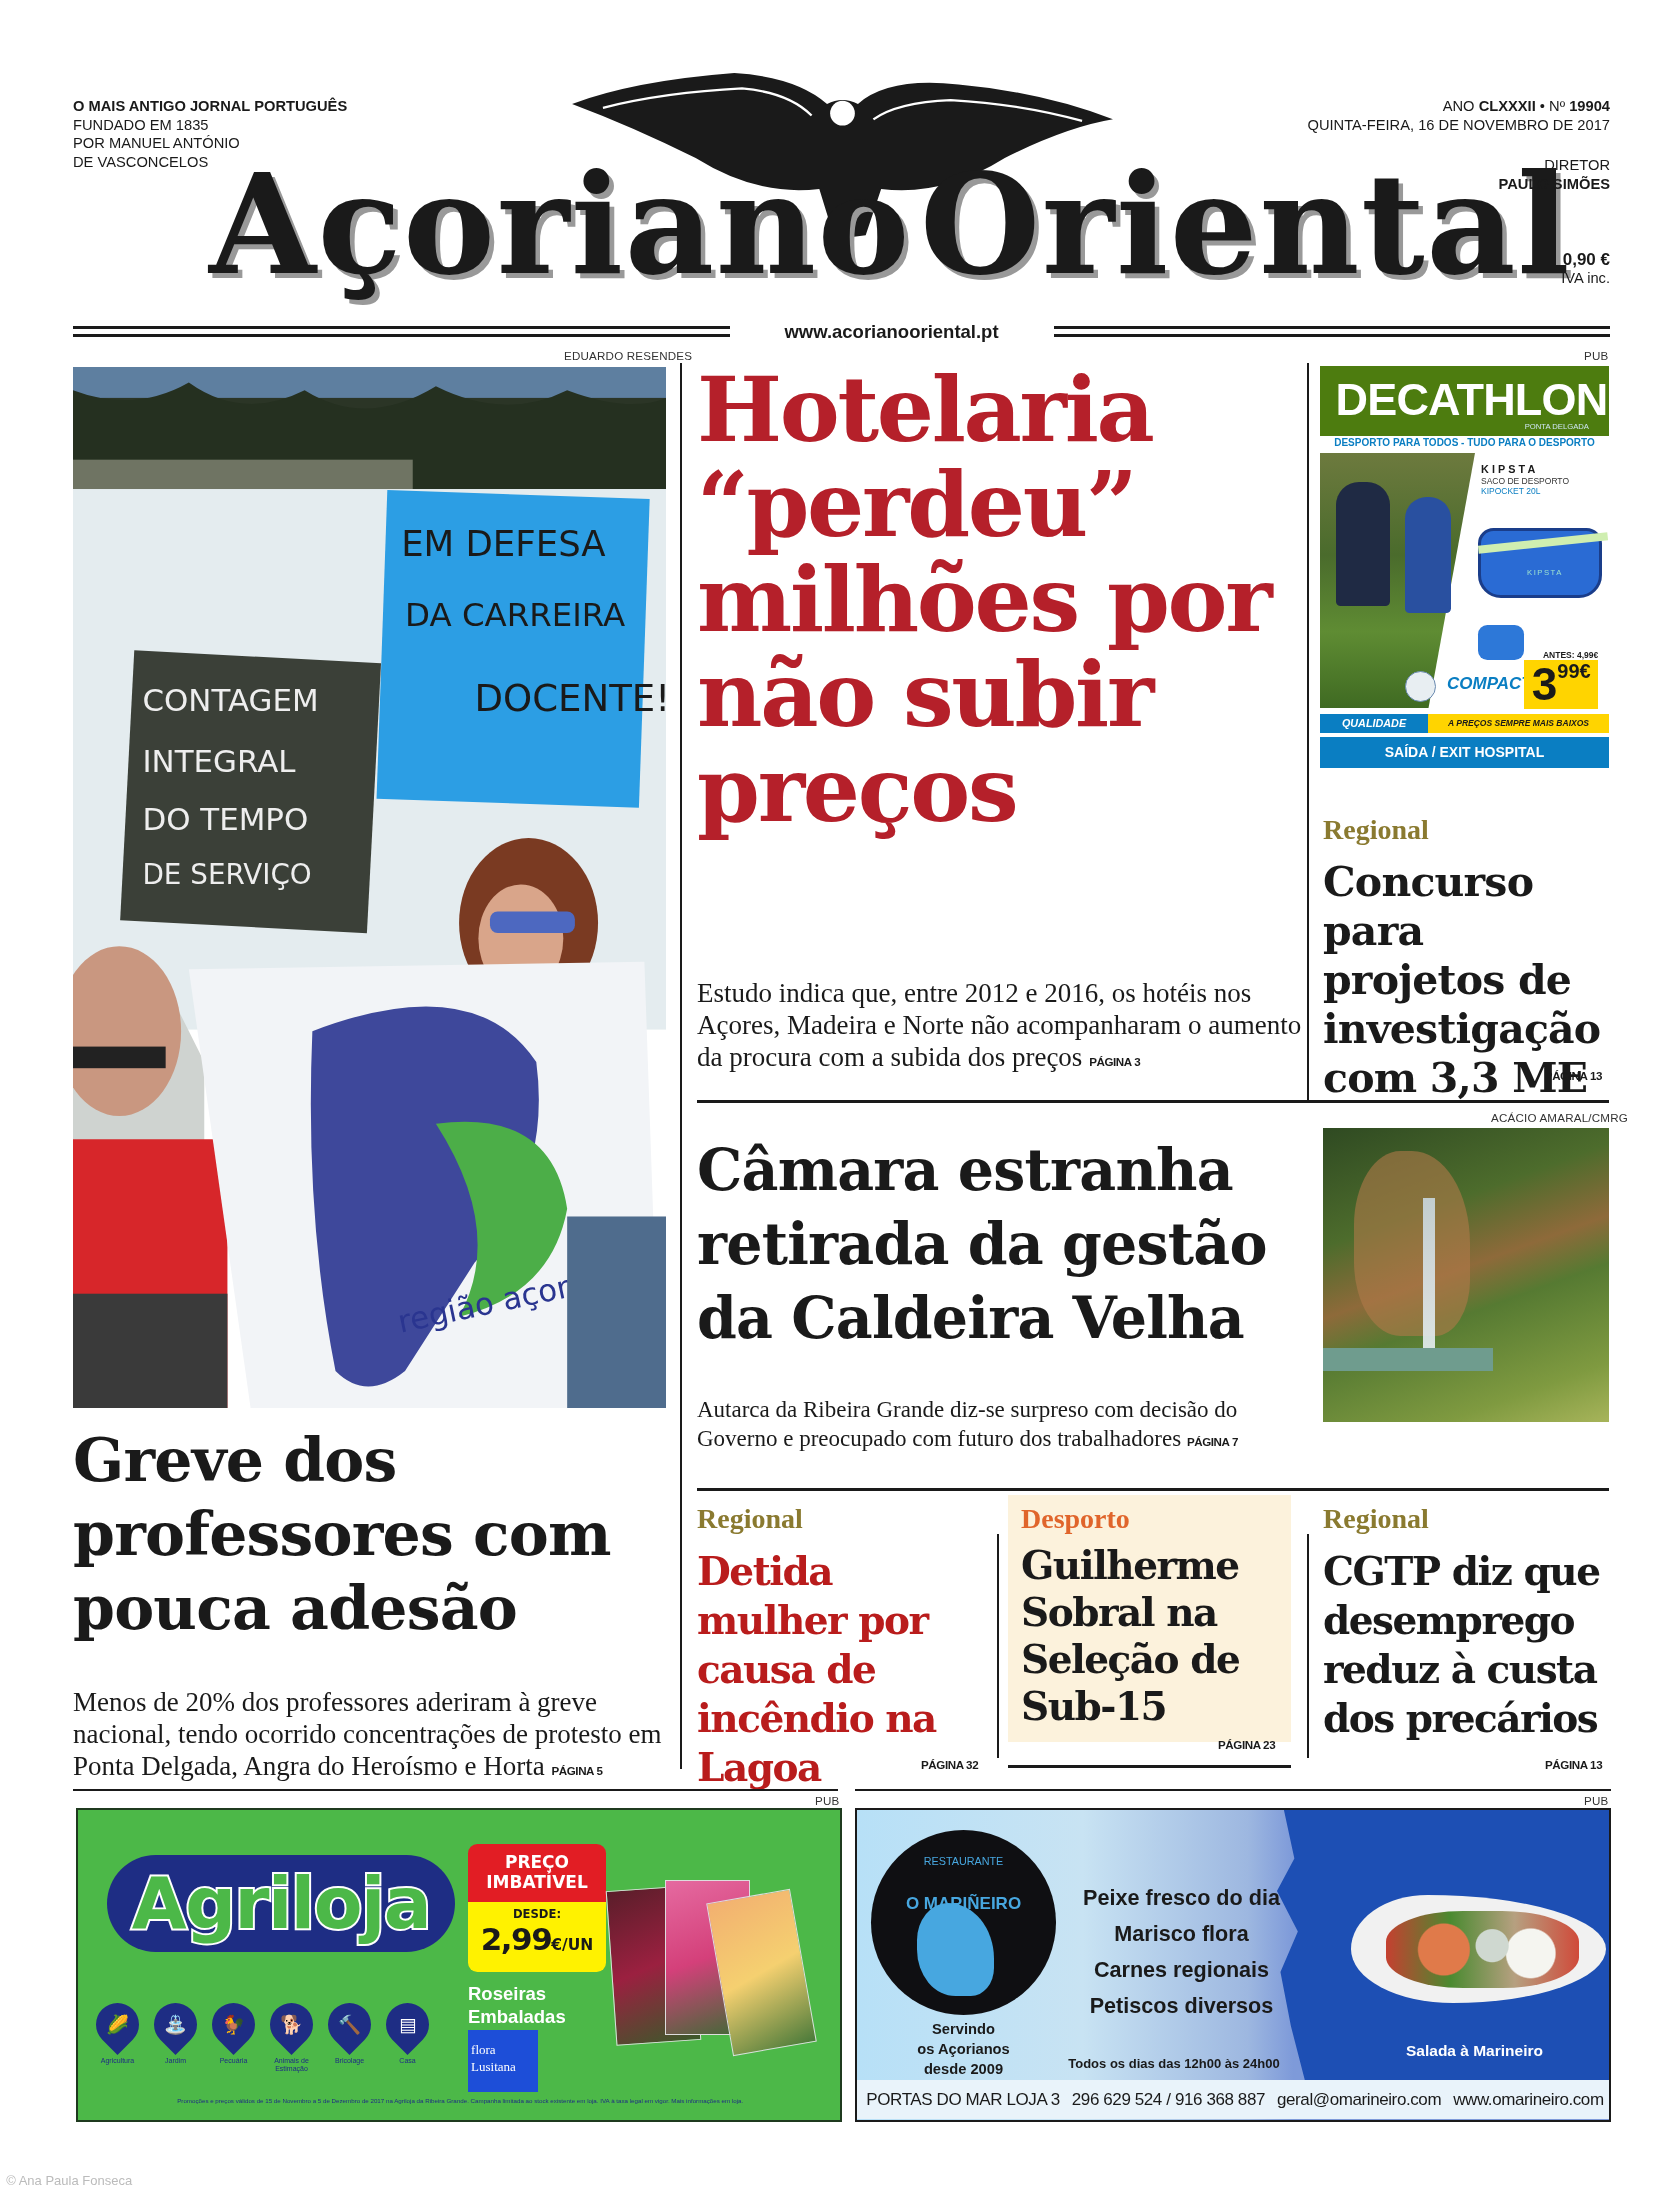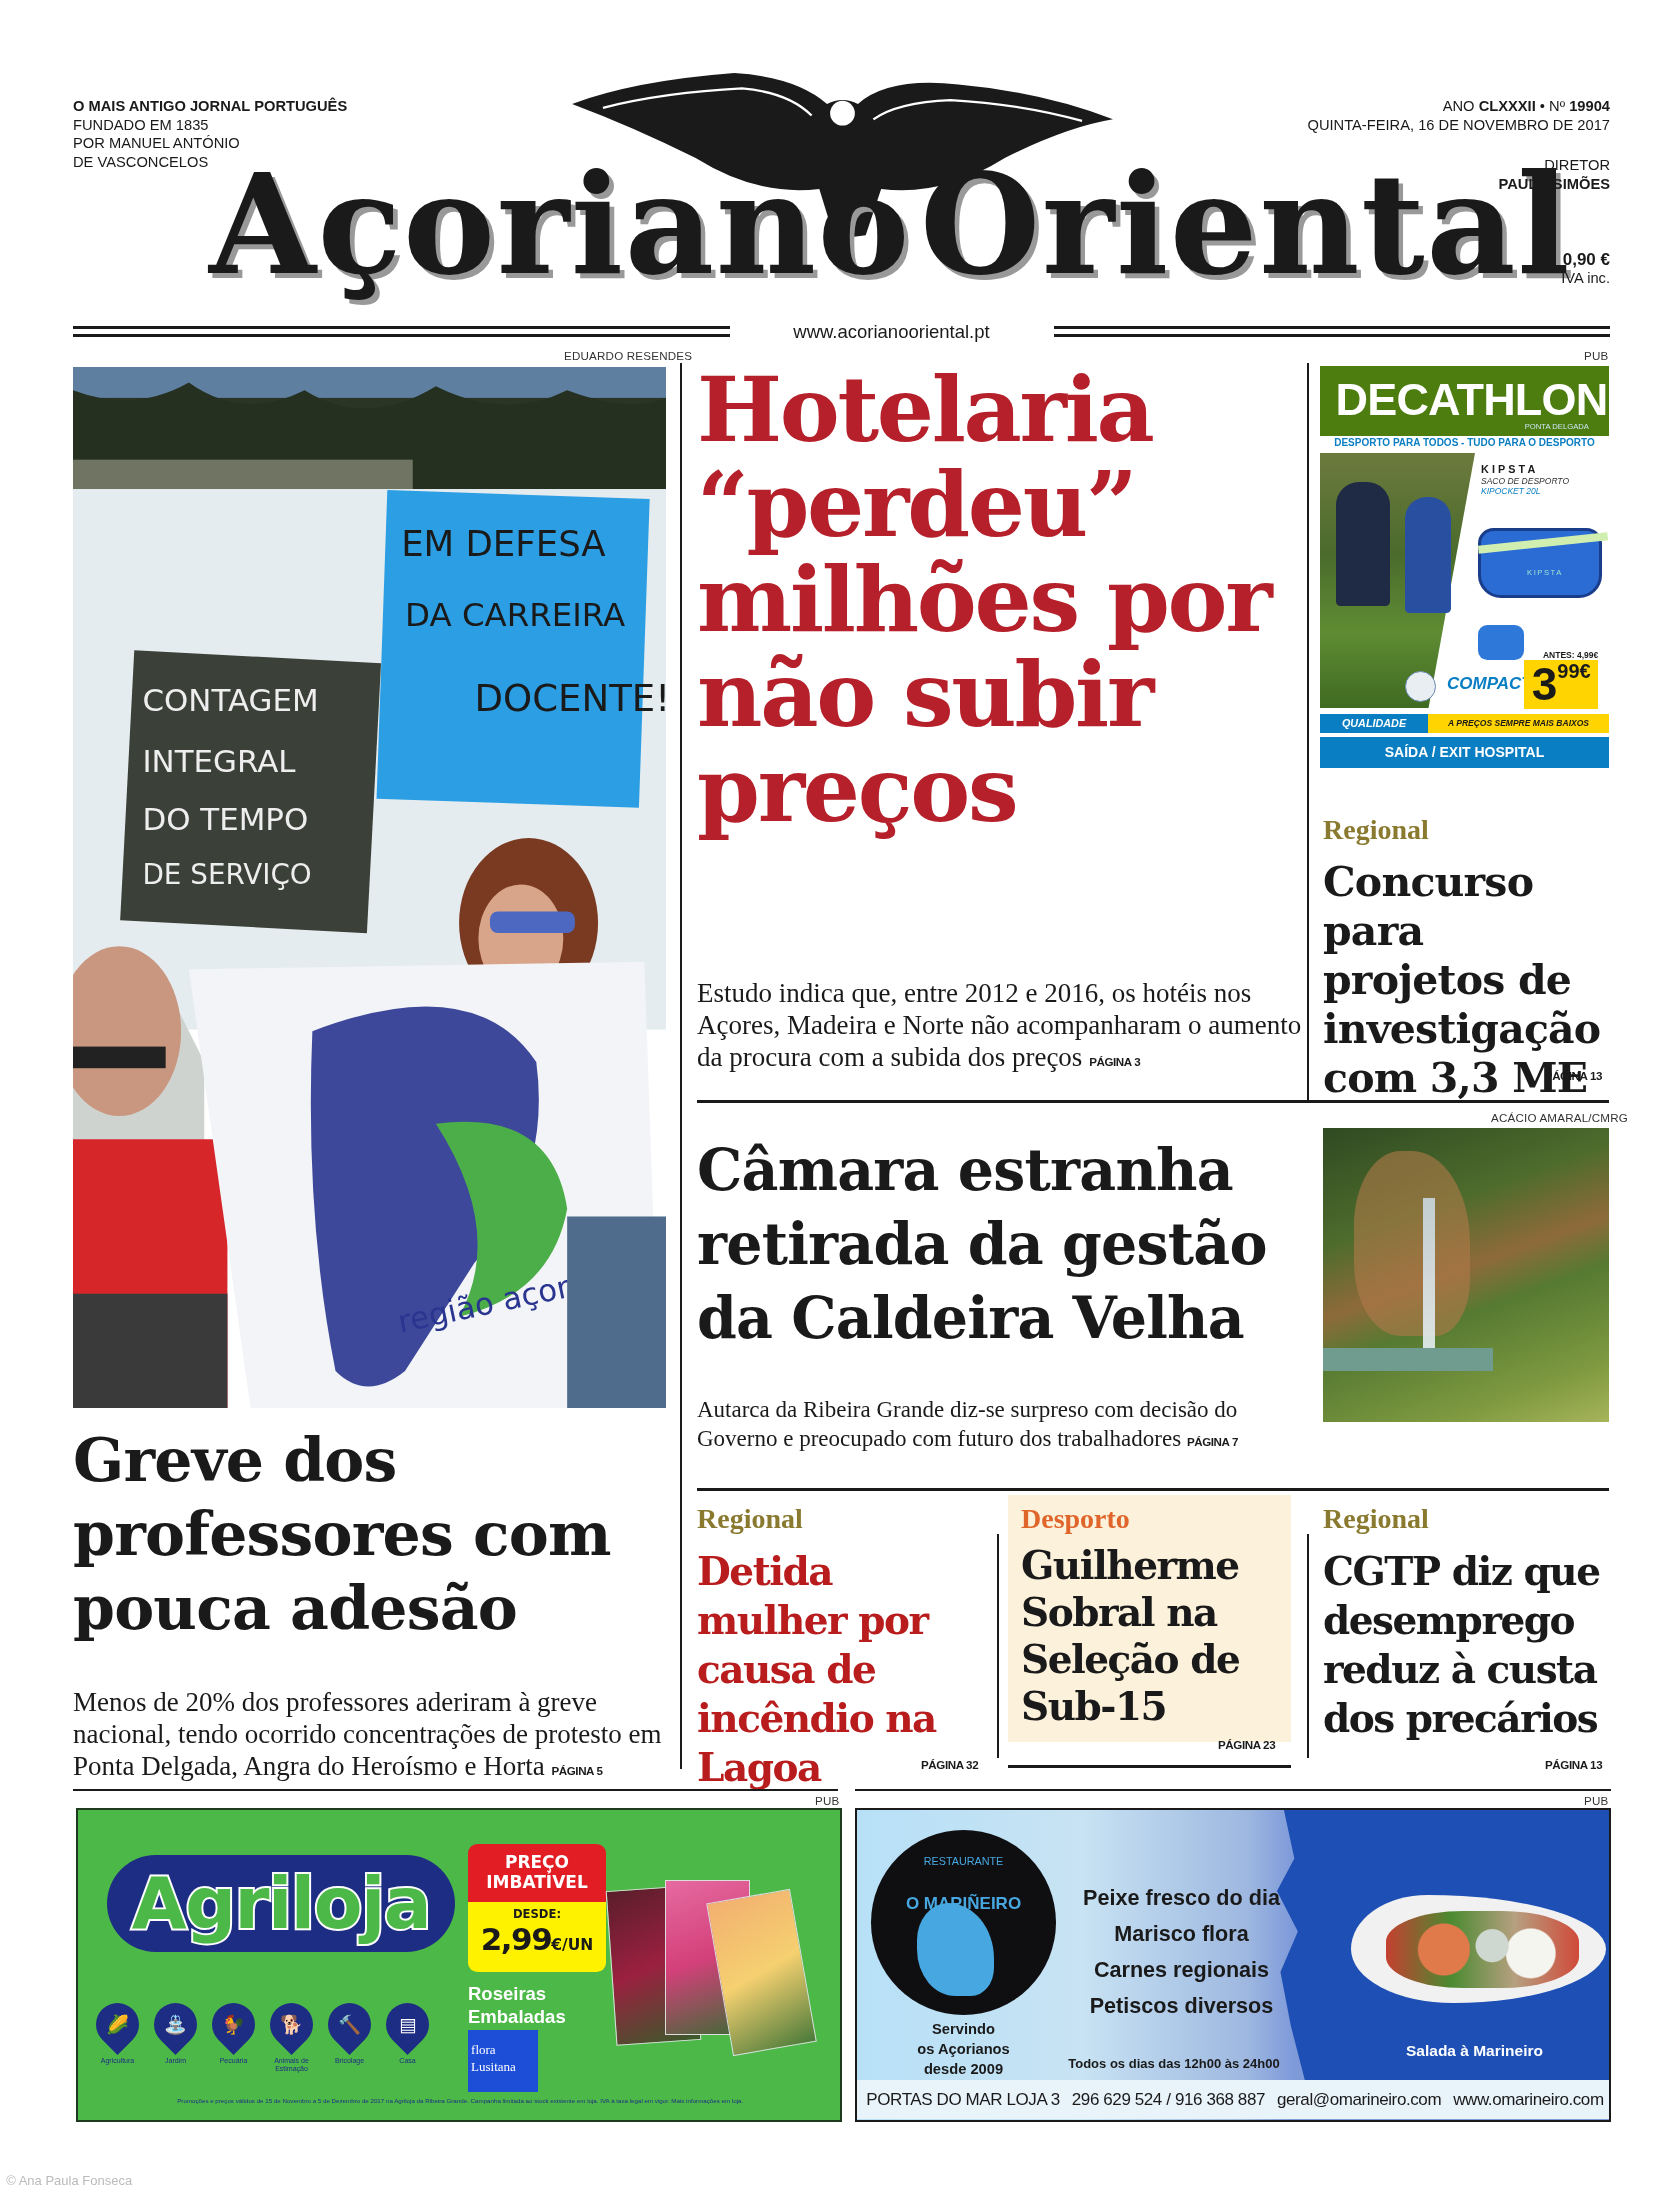--- a/index.html
+++ b/index.html
@@ -12,21 +12,21 @@
   .mast-left .b { font-weight: bold; font-size: 14.7px; }
   .mast-right { right: 66px; top: 97px; text-align: right; font-size: 14.7px; line-height: 18.5px; }
   .mast-right .b { font-weight: bold; }
   .director { right: 66px; top: 156px; text-align: right; font-size: 14.7px; line-height: 18.5px; }
   .price { right: 66px; top: 251px; text-align: right; font-size: 14.7px; line-height: 18px; }
   .price .p { font-weight: bold; font-size: 17px; }
   .logo { left: 209px; top: 147px; width: 1267px; height: 155px; font-family: "DejaVu Serif", serif; font-weight: bold; font-size: 138px; letter-spacing: 1.5px; line-height: 155px; color: #1a1a1a; text-shadow: 4.6px 4.6px 0 #999; white-space: nowrap; }
   .logo .w1 { position: absolute; left: 0; }
   .logo .w2 { position: absolute; left: 711px; }
   .eagle { left: 541px; top: 73px; width: 603px; height: 170px; }
-  .rule-row { left: 73px; top: 321px; width: 1538px; height: 21.6px; }
+  .rule-row { left: 73px; top: 321px; width: 1538px; height: 21.6px; font-weight: bold; }
   .rule-row .ln { position: absolute; top: 5.4px; height: 10.8px; border-top: 3.1px solid #1a1a1a; border-bottom: 3.1px solid #1a1a1a; }
   .rule-row .url { position: absolute; left: 664px; top: 0; width: 309px; text-align: center; font-size: 18.5px; line-height: 21.6px; }
 
   .credit { font-size: 11.6px; color: #333; letter-spacing: 0.2px; }
 
   
   .photo-main { left: 73px; top: 367px; width: 593px; height: 1041px; overflow: hidden; background: #ffffff; }
 
   
   .serif { font-family: "DejaVu Serif", "Liberation Serif", serif; }
@@ -42,21 +42,21 @@
   .deca { left: 1320px; top: 366px; width: 289px; height: 402px; background: #ffffff; }
   .deca-logo { position: absolute; left: 0; top: 0; width: 289px; height: 70px; background: #4d7c0f; color: #fff; }
   .deca-logo .name { position: absolute; left: 15.5px; top: 7.7px; font-family: "Liberation Sans", sans-serif; font-weight: bold; font-size: 45px; letter-spacing: -0.8px; }
   .deca-logo .city { position: absolute; right: 20px; top: 56px; font-size: 7.7px; color: #cfe6f5; }
   .deca-tag { position: absolute; left: 0; top: 71px; width: 289px; text-align: center; font-size: 10px; font-weight: bold; color: #0a7ec2; }
   .deca-photo { position: absolute; left: 0; top: 87px; width: 155px; height: 255px; background: linear-gradient(180deg, #6d7a3e 0%, #4a6b2c 40%, #5f8c33 70%, #3f6a22 100%); clip-path: polygon(0 0, 100% 0, 70% 100%, 0 100%); }
   .deca-kid1 { position: absolute; left: 15.5px; top: 116px; width: 54px; height: 124px; background: #1f2a44; border-radius: 23px 23px 4.6px 4.6px; }
   .deca-kid2 { position: absolute; left: 85px; top: 131px; width: 46px; height: 116px; background: #2950a0; border-radius: 21.6px 21.6px 4.6px 4.6px; }
   .deca-ball { position: absolute; left: 85px; top: 305px; width: 31px; height: 31px; border-radius: 50%; background: #e8eef2; border: 1.5px solid #6a8ab0; }
   .deca-brand { position: absolute; left: 161px; top: 97px; font-weight: bold; font-size: 10.8px; letter-spacing: 3.1px; color: #1a1a1a; }
-  .deca-prod { position: absolute; left: 161px; top: 110px; font-size: 8.5px; font-style: italic; line-height: 10px; color: #333; }
+  .deca-prod { position: absolute; left: 161px; top: 110px; font-size: 8.5px; line-height: 10px; color: #333; }
   .deca-bag { position: absolute; left: 158px; top: 162px; width: 124px; height: 70px; background: #2a6bd4; border-radius: 15.5px 15.5px 23px 23px; border: 3.1px solid #1a3d8a; }
   .deca-bag .strap { position: absolute; left: -3.1px; top: 7.7px; width: 130px; height: 7.7px; background: #cfeeb0; transform: rotate(-6deg); }
   .deca-bag .lbl { position: absolute; left: 46px; top: 37px; font-size: 7.7px; color: #9be0d0; letter-spacing: 1.5px; }
   .deca-pouch { position: absolute; left: 158px; top: 259px; width: 46px; height: 35px; background: #2d78d8; border-radius: 9.3px; }
   .deca-antes { position: absolute; right: 10.8px; top: 284px; font-size: 8.5px; font-weight: bold; }
   .deca-price { position: absolute; right: 10.8px; top: 294px; width: 74px; height: 49px; background: #ffd400; font-weight: bold; font-size: 46px; line-height: 49px; color: #1a1a1a; text-align: center; }
   .deca-price sup { font-size: 20px; vertical-align: top; line-height: 23px; }
   .deca-compacto { position: absolute; left: 127px; top: 308px; font-size: 17px; font-style: italic; font-weight: bold; color: #0a7ec2; }
   .deca-q { position: absolute; left: 0; top: 348px; width: 108px; height: 18.5px; background: #0a7ec2; color: #fff; font-style: italic; font-weight: bold; font-size: 10.8px; line-height: 18.5px; text-align: center; }
   .deca-y { position: absolute; left: 108px; top: 348px; width: 181px; height: 18.5px; background: #ffd400; color: #1a1a1a; font-style: italic; font-weight: bold; font-size: 8.5px; line-height: 18.5px; text-align: center; }

